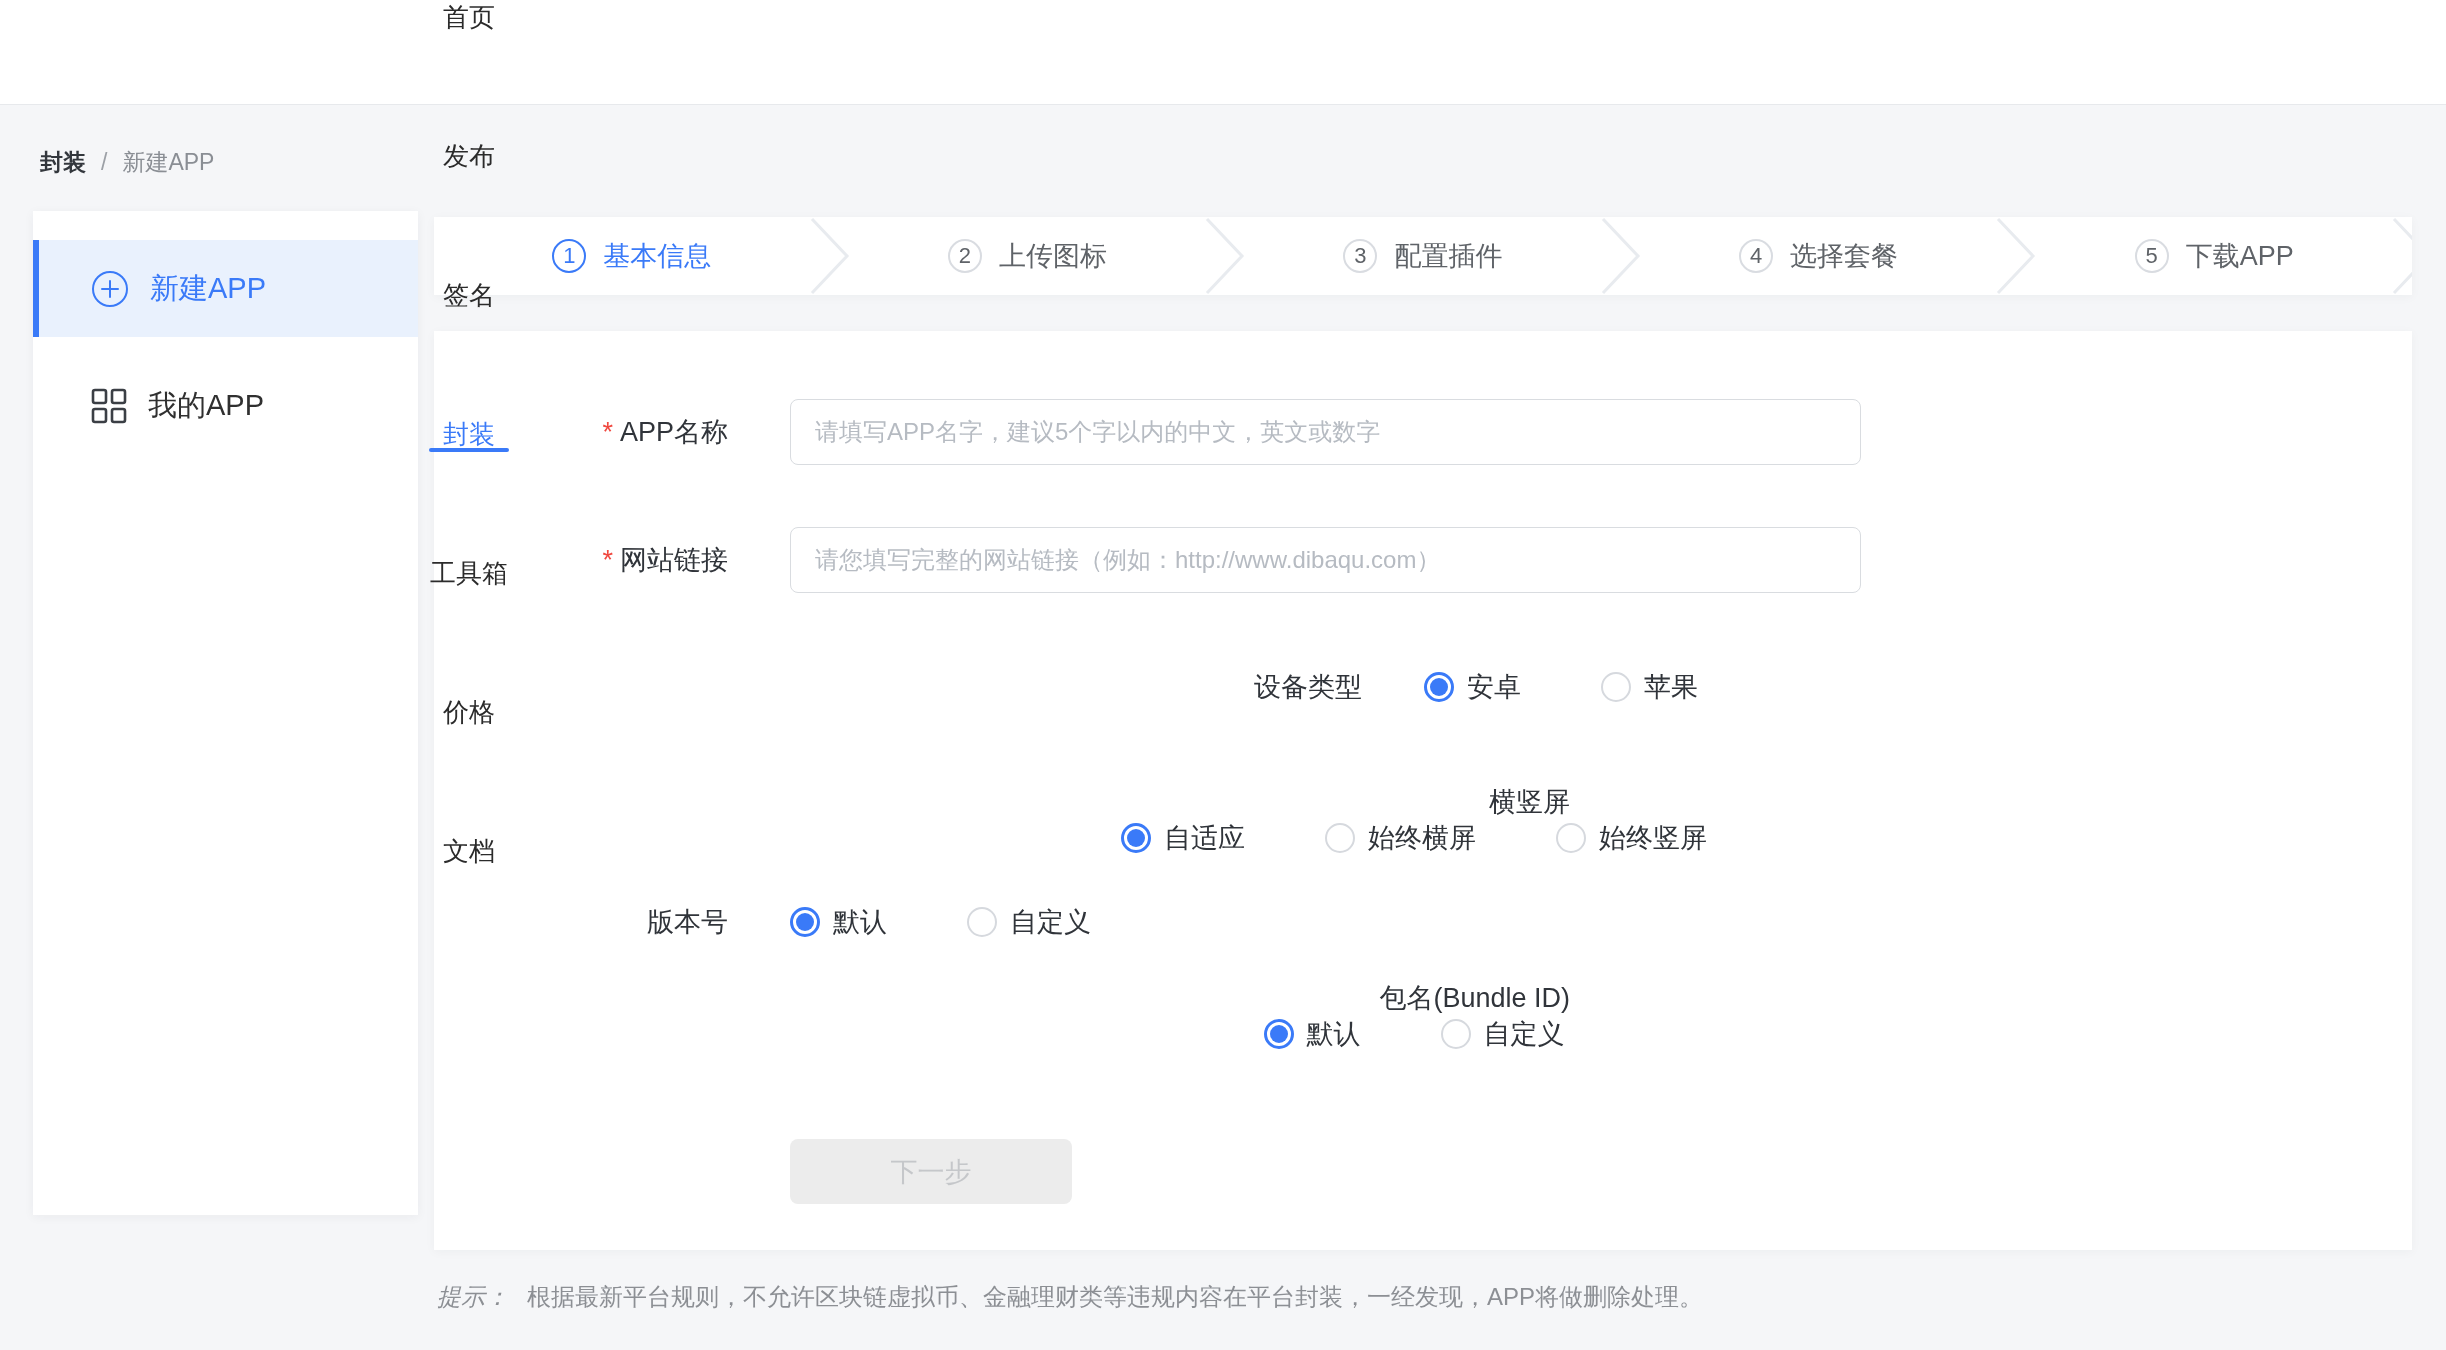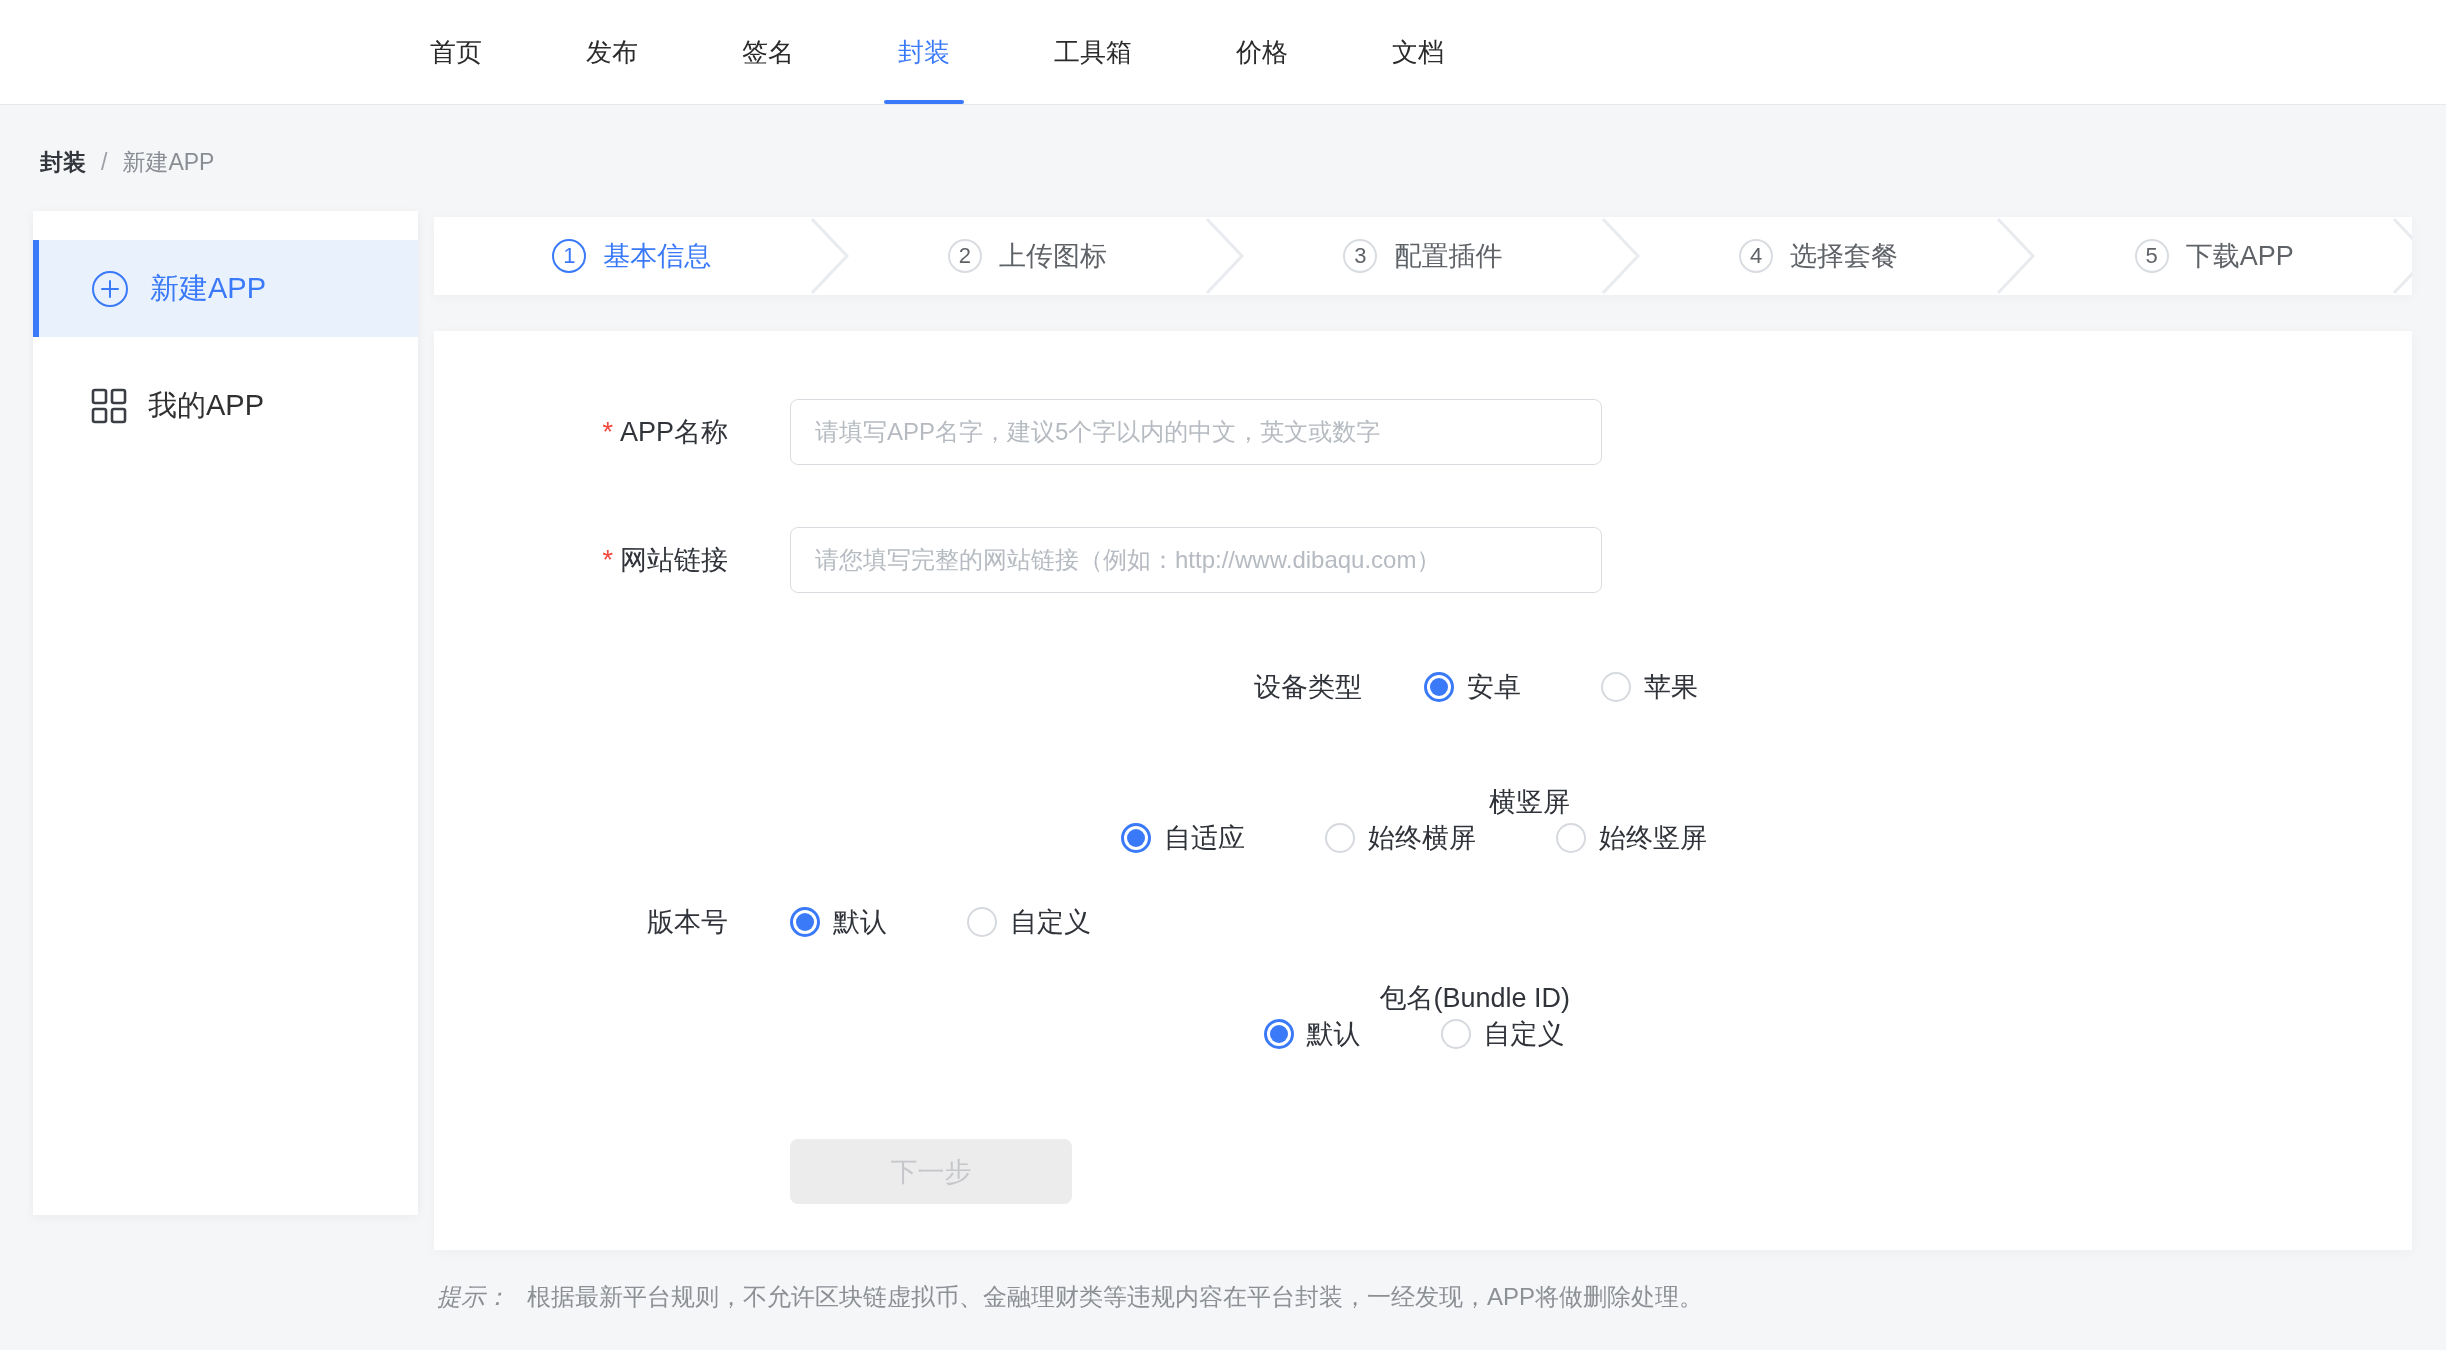--- a/index.html
+++ b/index.html
@@ -3,21 +3,21 @@
 <meta charset="utf-8">
 <style>
   * { margin:0; padding:0; box-sizing:border-box; }
   html,body { width:2446px; height:1350px; }
   body {
     font-family:"Liberation Sans","DejaVu Sans",sans-serif;
     background:#F5F6F8; position:relative; overflow:hidden; color:#262626;
   }
   
   .navbar { position:absolute; top:0; left:0; width:2446px; height:105px; background:#fff; border-bottom:1px solid #E7E9EC; z-index:5; }
-  .nav-items { position:absolute; left:430px; top:0; height:104px; display:flex; gap:104px; align-items:center; }
+  .nav-items { position:absolute; left:430px; top:0; height:104px; display:flex; gap:104px; align-items:center;flex-direction:column; }
   .nav-item { position:relative; height:104px; display:flex; align-items:center; font-size:26px; color:#2B2B2B; cursor:pointer; }
   .nav-item.active { color:#3A7AF8; }
   .nav-underline { position:absolute; left:-14px; right:-14px; bottom:0; height:4px; background:#3A7AF8; border-radius:2px; }
   
   .breadcrumb { position:absolute; top:147px; left:40px; font-size:23px; display:flex; gap:15px; align-items:center; }
   .bc-section { color:#33373D; font-weight:600; }
   .bc-sep { color:#9CA0A6; }
   .bc-current { color:#8A8E94; }
   
   .sidebar { position:absolute; left:33px; top:211px; width:385px; height:1004px; background:#fff; box-shadow:0 2px 10px rgba(30,40,60,.05); padding-top:29px; }
@@ -34,21 +34,21 @@
   .step-label { font-size:27px; color:#5F6368; }
   .step.active .step-num { border-color:#3A7AF8; color:#3A7AF8; }
   .step.active .step-label { color:#3A7AF8; }
   .step-chevron { position:absolute; right:-21px; top:0; width:42px; height:78px; }
   
   .form-card { position:absolute; left:434px; top:331px; width:1978px; height:919px; background:#fff; padding-top:68px; box-shadow:0 2px 10px rgba(30,40,60,.04); }
   .form-row { display:flex; align-items:center; }
   .f-label { width:294px; text-align:right; font-size:27px; color:#30343A; white-space:nowrap; }
   .req { color:#F0483F; margin-right:7px; }
   .f-control { margin-left:62px; display:flex; align-items:center; }
-  .text-input { width:812px; height:66px; border:1px solid #D9DCE0; border-radius:8px; padding:0 24px; font-size:24px; color:#333; background:#fff; outline:none; font-family:inherit; }
+  .text-input { width:1071px; height:66px; border:1px solid #D9DCE0; border-radius:8px; padding:0 24px; font-size:24px; color:#333; background:#fff; outline:none; font-family:inherit; }
   .text-input::placeholder { color:#B6BBC2; }
   .radio-opt { display:flex; align-items:center; margin-right:80px; cursor:pointer; }
   .radio { width:30px; height:30px; border-radius:50%; border:2px solid #D6D9DE; background:#fff; position:relative; flex:0 0 auto; }
   .radio.checked { border:3px solid #3A7AF8; }
   .radio.checked::after { content:""; position:absolute; inset:3px; border-radius:50%; background:#3A7AF8; }
   .radio-label { margin-left:13px; font-size:27px; color:#30343A; }
   .next-btn { margin-left:356px; width:282px; height:65px; background:#ECECEC; color:#C5C7CA; font-size:27px; border:none; border-radius:8px; cursor:not-allowed; font-family:inherit;text-align:center; }
   
   .tip { position:absolute; left:437px; top:1281px; font-size:24px; color:#8C8F94; white-space:nowrap; }
   .tip-prefix { margin-right:18px;font-style:italic; }

